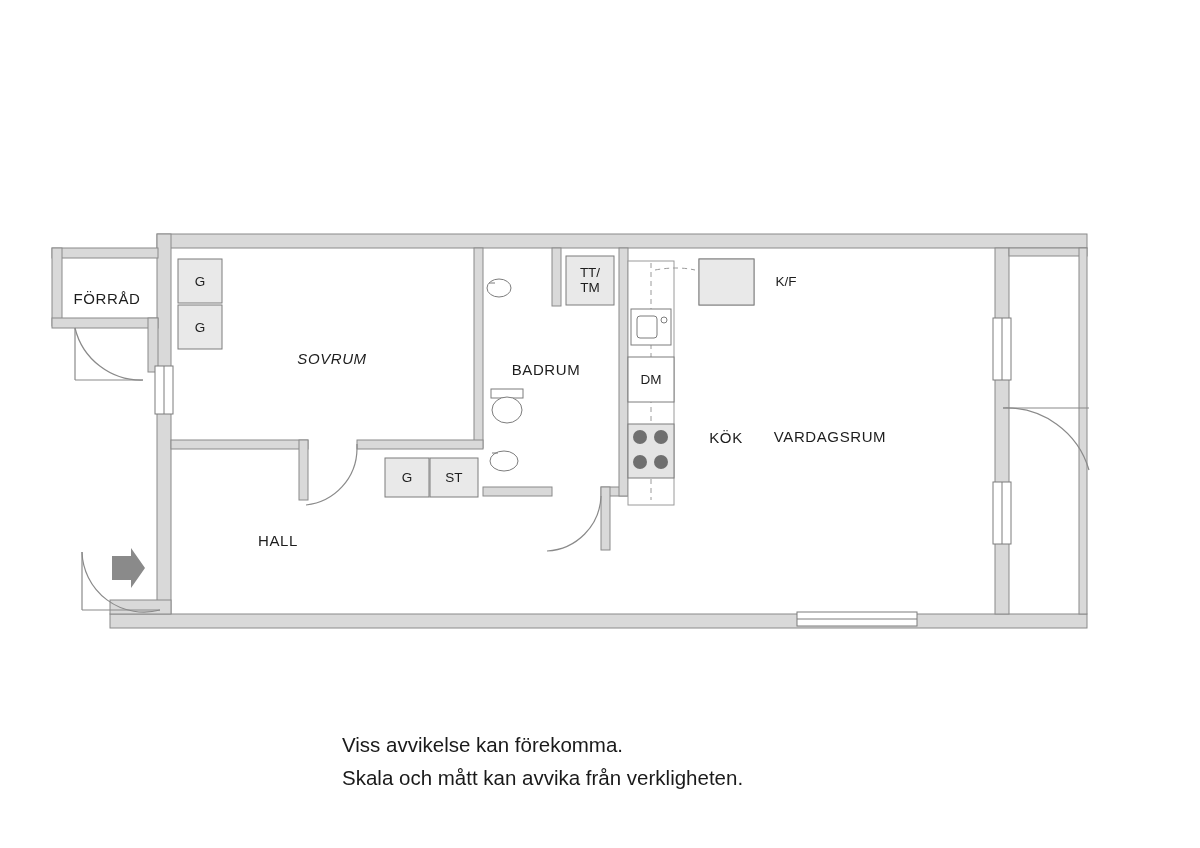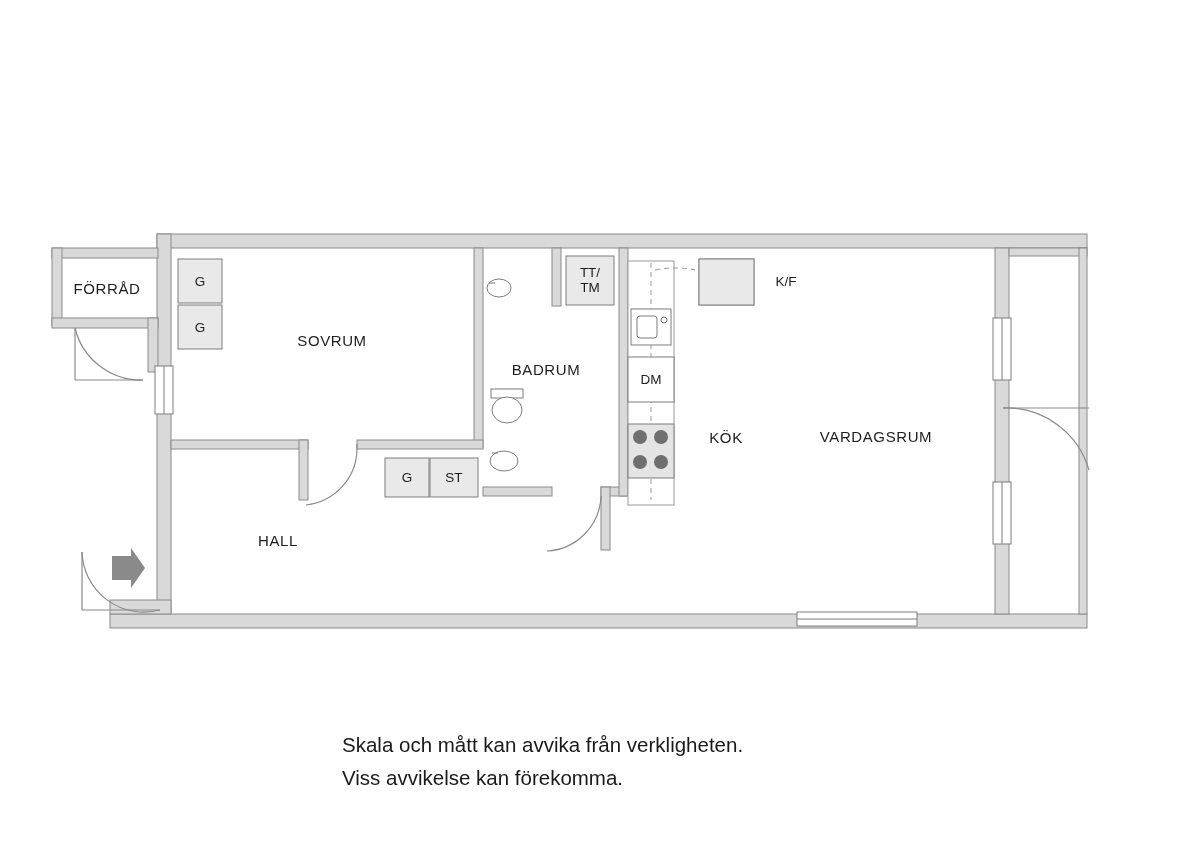--- a/index.html
+++ b/index.html
@@ -177,32 +177,32 @@
 
     <rect x="993" y="482" width="18" height="62"></rect>
     <line x1="1002" y1="482" x2="1002" y2="544"></line>
 
     <rect x="797" y="612" width="120" height="14"></rect>
     <line x1="797" y1="619" x2="917" y2="619"></line>
   </g>
 
 </svg>
 
-<div class="room-label" style="left:107px; top:288px;">FÖRRÅD</div>
-<div class="room-label" style="left:332px; top:340px;">SOVRUM</div>
+<div class="room-label" style="left:107px; top:298px;">FÖRRÅD</div>
+<div class="room-label" style="left:332px; top:358px;font-style:italic;">SOVRUM</div>
 <div class="room-label" style="left:546px; top:369px;">BADRUM</div>
 <div class="room-label" style="left:266px; top:540px;margin-left:12px;">HALL</div>
 <div class="room-label" style="left:726px; top:437px;">KÖK</div>
-<div class="room-label" style="left:876px; top:436px;text-align:center;">VARDAGSRUM</div>
+<div class="room-label" style="left:830px; top:436px;text-align:center;">VARDAGSRUM</div>
 
 <div class="box-label" style="left:200px; top:281px;">G</div>
 <div class="box-label" style="left:200px; top:327px;">G</div>
 <div class="box-label" style="left:407px; top:477px;">G</div>
 <div class="box-label" style="left:454px; top:477px;text-align:right;">ST</div>
 <div class="box-label" style="left:590px; top:280px; white-space:pre;">TT/
 TM</div>
 <div class="box-label" style="left:768px; top:281px;padding-left:36px;">K/F</div>
 <div class="box-label" style="left:651px; top:379px;">DM</div>
 
 <div class="disclaimer">
+  <div>Viss avvikelse kan förekomma.</div>
   <div>Skala och mått kan avvika från verkligheten.</div>
-  <div>Viss avvikelse kan förekomma.</div>
 </div>
 
 </body></html>

